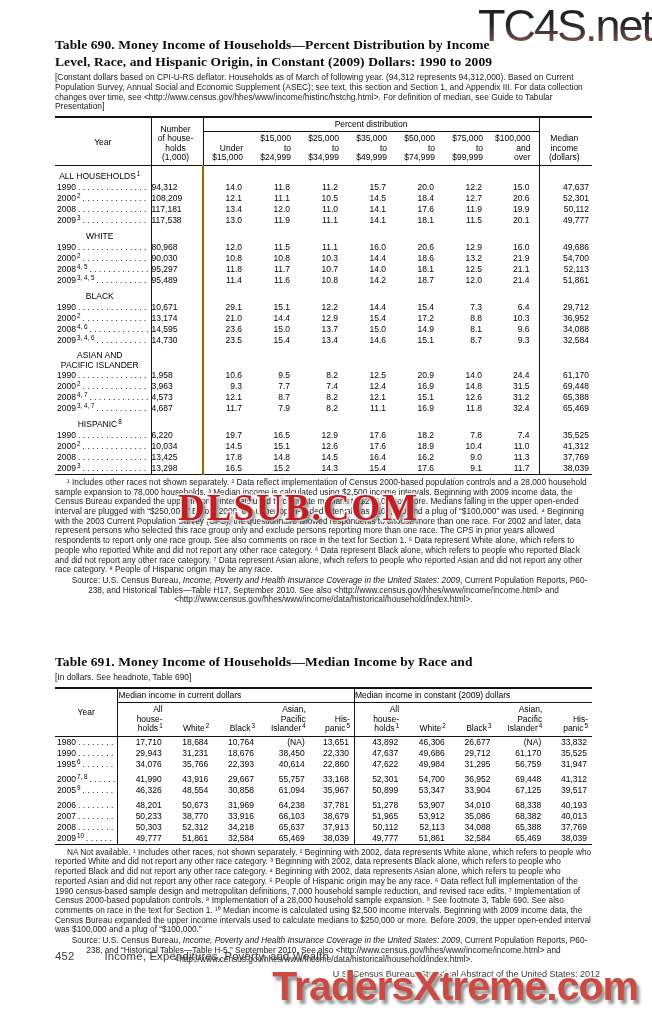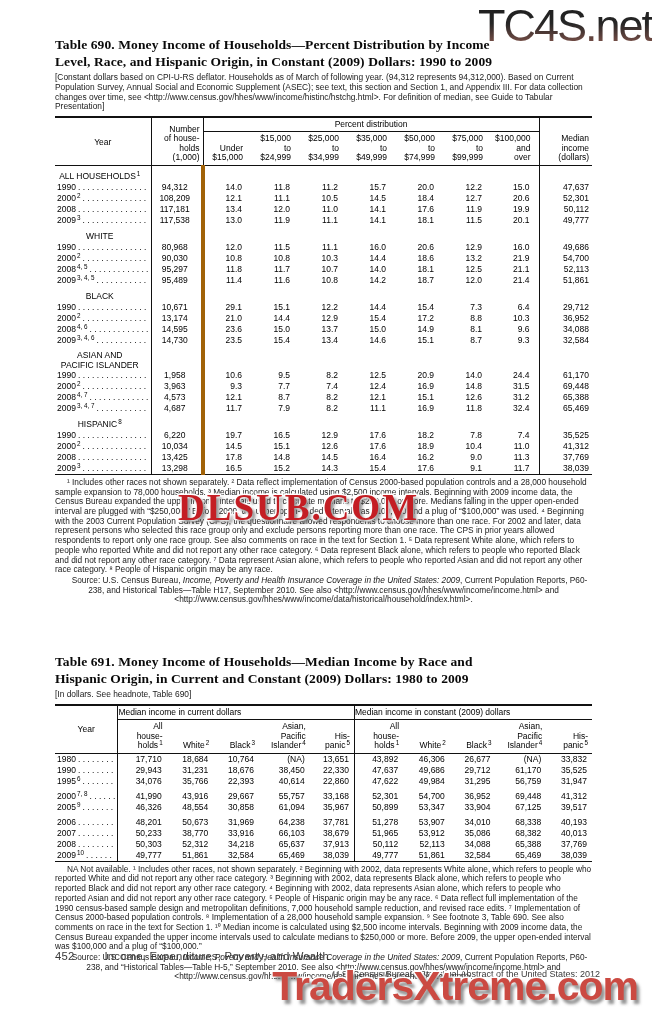--- a/index.html
+++ b/index.html
@@ -23,34 +23,34 @@
   
   table{border-collapse:collapse;table-layout:fixed;width:537px;margin-top:4px;
         border-top:2px solid #111;border-bottom:1px solid #111;font-size:8.5px;}
   th{font-weight:normal;font-size:8.5px;color:#000;}
   td{height:11px;padding:0;overflow:hidden;}
 
   .th-year{vertical-align:middle;text-align:center;}
   .vr{border-right:1px solid #111;}
   .vl{border-left:1px solid #111;}
   .hb{border-bottom:1px solid #111;}
-  .th-num,.th-med{vertical-align:bottom;text-align:right;white-space:pre-line;
+  .th-num,.th-med{vertical-align:bottom;text-align:center;white-space:pre-line;
                   line-height:9.6px;padding:2px 3px 2px 0;}
   .th-pd{text-align:center;border-bottom:1px solid #111;padding:1px 0 1px 0;line-height:11px;}
   .th-range{text-align:right;vertical-align:bottom;white-space:pre-line;
             line-height:9.6px;padding:2px 8px 2px 0;}
   .th-g{text-align:left;border-bottom:1px solid #111;padding:1px 0;line-height:11px;}
   .th-c{text-align:right;vertical-align:bottom;white-space:pre-line;
         line-height:9.6px;padding:2px 4px 2px 0;}
 
   sup{font-size:6.3px;line-height:0;vertical-align:baseline;position:relative;top:-3px;
       margin-left:1px;white-space:nowrap;}
 
   .c-year{border-right:1px solid #111;}
-  .c-num{text-align:center;padding-right:3px;border-right:4px solid #a16207;}
+  .c-num{text-align:left;padding-right:3px;border-right:2px solid #a16207;}
   .c-pct{text-align:right;padding-right:9px;}
   .c-med{text-align:right;padding-right:3px;border-left:1px solid #111;}
   .c-v{text-align:right;padding-right:5px;}
 
   .ywrap{display:flex;align-items:baseline;padding-left:2px;}
   .leader{flex:1;overflow:hidden;white-space:nowrap;margin:0 2px;}
   tr.sec td{padding-top:4px;height:12px;}
   .sec-label{display:block;text-align:center;white-space:pre-line;line-height:10px;padding-right:6px;}
   tr.sp td{height:4px;}
 
@@ -571,21 +571,20 @@
       </tbody>
   </table>
 
   <div class="footnotes">¹ Includes other races not shown separately. ² Data reflect implementation of Census 2000-based population controls and a 28,000 household sample expansion to 78,000 households. ³ Median income is calculated using $2,500 income intervals. Beginning with 2009 income data, the Census Bureau expanded the upper income intervals used to calculate medians to $250,000 or more. Medians falling in the upper open-ended interval are plugged with “$250,000.” Before 2009, the upper open-ended interval was $100,000 and a plug of “$100,000” was used. ⁴ Beginning with the 2003 Current Population Survey (CPS), the questionnaire allowed respondents to choose more than one race. For 2002 and later, data represent persons who selected this race group only and exclude persons reporting more than one race. The CPS in prior years allowed respondents to report only one race group. See also comments on race in the text for Section 1. ⁵ Data represent White alone, which refers to people who reported White and did not report any other race category. ⁶ Data represent Black alone, which refers to people who reported Black and did not report any other race category. ⁷ Data represent Asian alone, which refers to people who reported Asian and did not report any other race category. ⁸ People of Hispanic origin may be any race.</div>
   <div class="source">
     <span>Source: U.S. Census Bureau, </span><i>Income, Poverty and Health Insurance Coverage in the United States: 2009</i><span>, Current Population Reports, P60-238, and Historical Tables—Table H17, September 2010. See also &lt;http://www.census.gov/hhes/www/income/income.html&gt; and &lt;http://www.census.gov/hhes/www/income/data/historical/household/index.html&gt;.</span>
   </div>
 
   <div class="tbl-title" style="margin-top:48px">
     <span>Table 691. Money Income of Households—Median Income by Race and</span>
-    <span>Hispanic Origin, in Current and Constant (2009) Dollars: 1980 to 2009</span>
   </div>
   <div class="headnote">[In dollars. See headnote, Table 690]</div>
 
   <table class="t691">
     <colgroup>
       <col style="width:62px">
       <col style="width:48px">
         <col style="width:46px">
         <col style="width:45px">
         <col style="width:50px">

